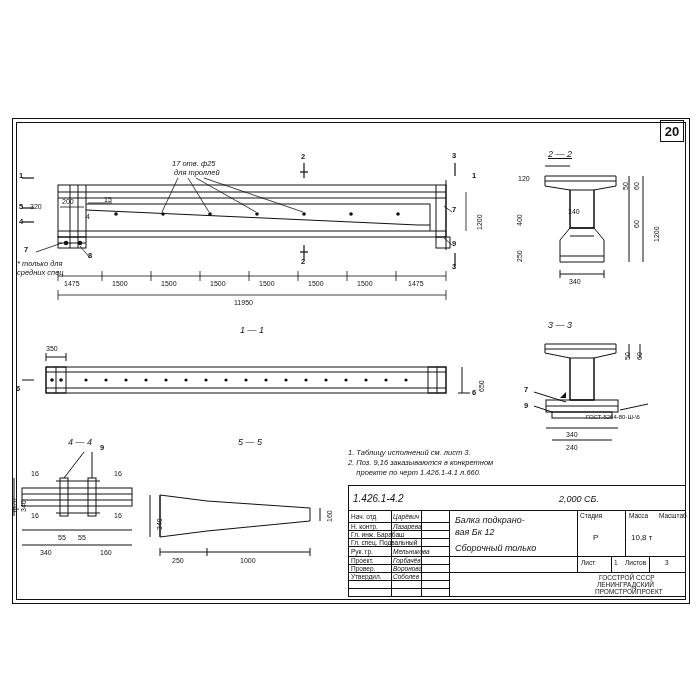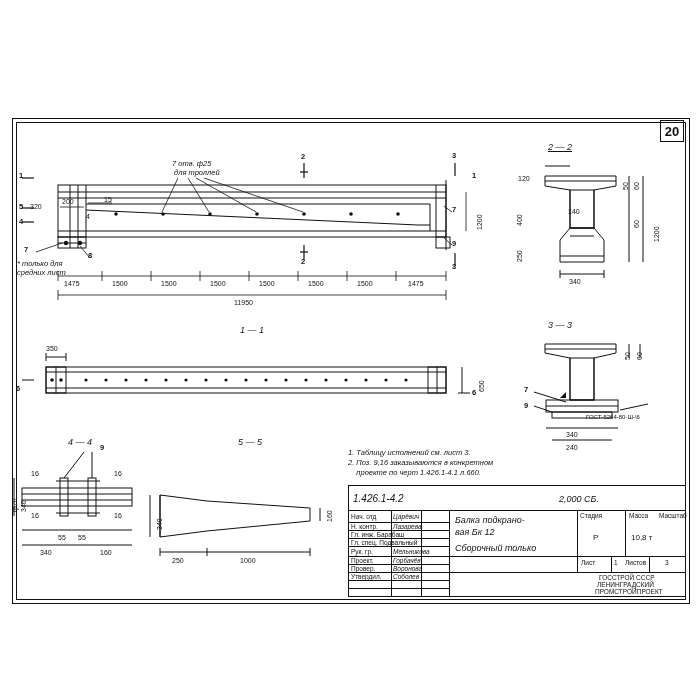--- a/index.html
+++ b/index.html
@@ -117,33 +117,33 @@
       <line x1="58" y1="290" x2="58" y2="300"></line>
       <line x1="446" y1="290" x2="446" y2="300"></line>
 
       <line x1="60" y1="207" x2="84" y2="207"></line>
       <line x1="88" y1="203" x2="112" y2="203"></line>
 
       <line x1="466" y1="192" x2="466" y2="231"></line>
     </g>
   </svg>
 
-  <div class="lbl i" style="left:172px;top:160px;">7 отв. ф25</div>
+  <div class="lbl i" style="left:172px;top:160px;">17 отв. ф25</div>
   <div class="lbl i" style="left:174px;top:169px;">для троллей</div>
   <div class="lbl b" style="left:301px;top:153px;">2</div>
   <div class="lbl b" style="left:301px;top:258px;">2</div>
   <div class="lbl b" style="left:452px;top:152px;">3</div>
   <div class="lbl b" style="left:452px;top:263px;">3</div>
   <div class="lbl b" style="left:472px;top:172px;">1</div>
   <div class="lbl b" style="left:19px;top:172px;">1</div>
   <div class="lbl b" style="left:19px;top:203px;">5</div>
   <div class="lbl b" style="left:19px;top:218px;">4</div>
   <div class="lbl b" style="left:24px;top:246px;">7</div>
   <div class="lbl i" style="left:17px;top:260px;">* только для</div>
-  <div class="lbl i" style="left:17px;top:269px;">средних лист</div>
+  <div class="lbl i" style="left:17px;top:269px;">средних спец</div>
   <div class="lbl b" style="left:88px;top:252px;">8</div>
   <div class="lbl b" style="left:452px;top:240px;">9</div>
   <div class="lbl b" style="left:452px;top:206px;">7</div>
 
   <div class="lbl dim" style="left:30px;top:203px;">320</div>
   <div class="lbl dim" style="left:62px;top:198px;">200</div>
   <div class="lbl dim" style="left:104px;top:196px;">15</div>
   <div class="lbl dim" style="left:86px;top:213px;">4</div>
   <div class="lbl dim rot" style="left:476px;top:230px;transform:rotate(-90deg);">1200</div>
 
@@ -250,21 +250,21 @@
       <line x1="310" y1="548" x2="310" y2="556"></line>
       <line x1="150" y1="495" x2="150" y2="537"></line>
       <line x1="320" y1="508" x2="320" y2="521"></line>
     </g>
   </svg>
   <div class="lbl dim rot" style="left:156px;top:530px;transform:rotate(-90deg);">340</div>
   <div class="lbl dim rot" style="left:326px;top:522px;transform:rotate(-90deg);">160</div>
   <div class="lbl dim" style="left:172px;top:557px;">250</div>
   <div class="lbl dim" style="left:240px;top:557px;">1000</div>
 
-  <div class="ttl" style="left:548px;top:142px;text-decoration:underline;">2 — 2</div>
+  <div class="ttl" style="left:548px;top:149px;text-decoration:underline;">2 — 2</div>
   <svg width="700" height="700">
     <g stroke="#111" fill="none" stroke-width="1">
 
       <path d="M545 176 L616 176 L616 186 L594 190 L594 228 L570 228 L570 190 L545 186 Z"></path>
       <line x1="545" y1="181" x2="616" y2="181"></line>
 
       <rect x="570" y="190" width="24" height="38"></rect>
 
       <path d="M570 228 L560 240 L560 262 L604 262 L604 240 L594 228 Z"></path>
       <line x1="560" y1="256" x2="604" y2="256"></line>

